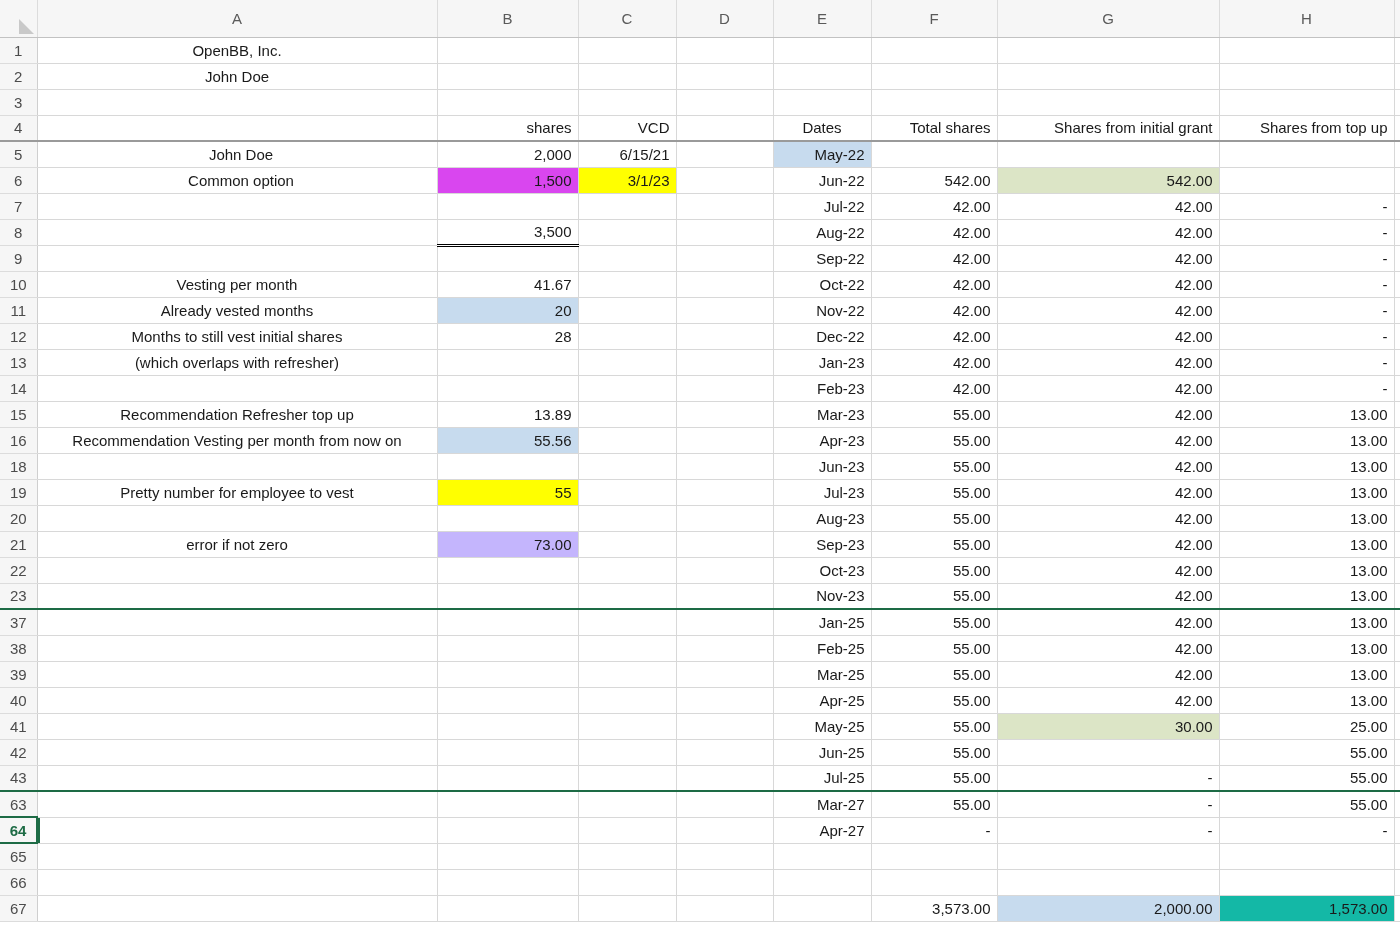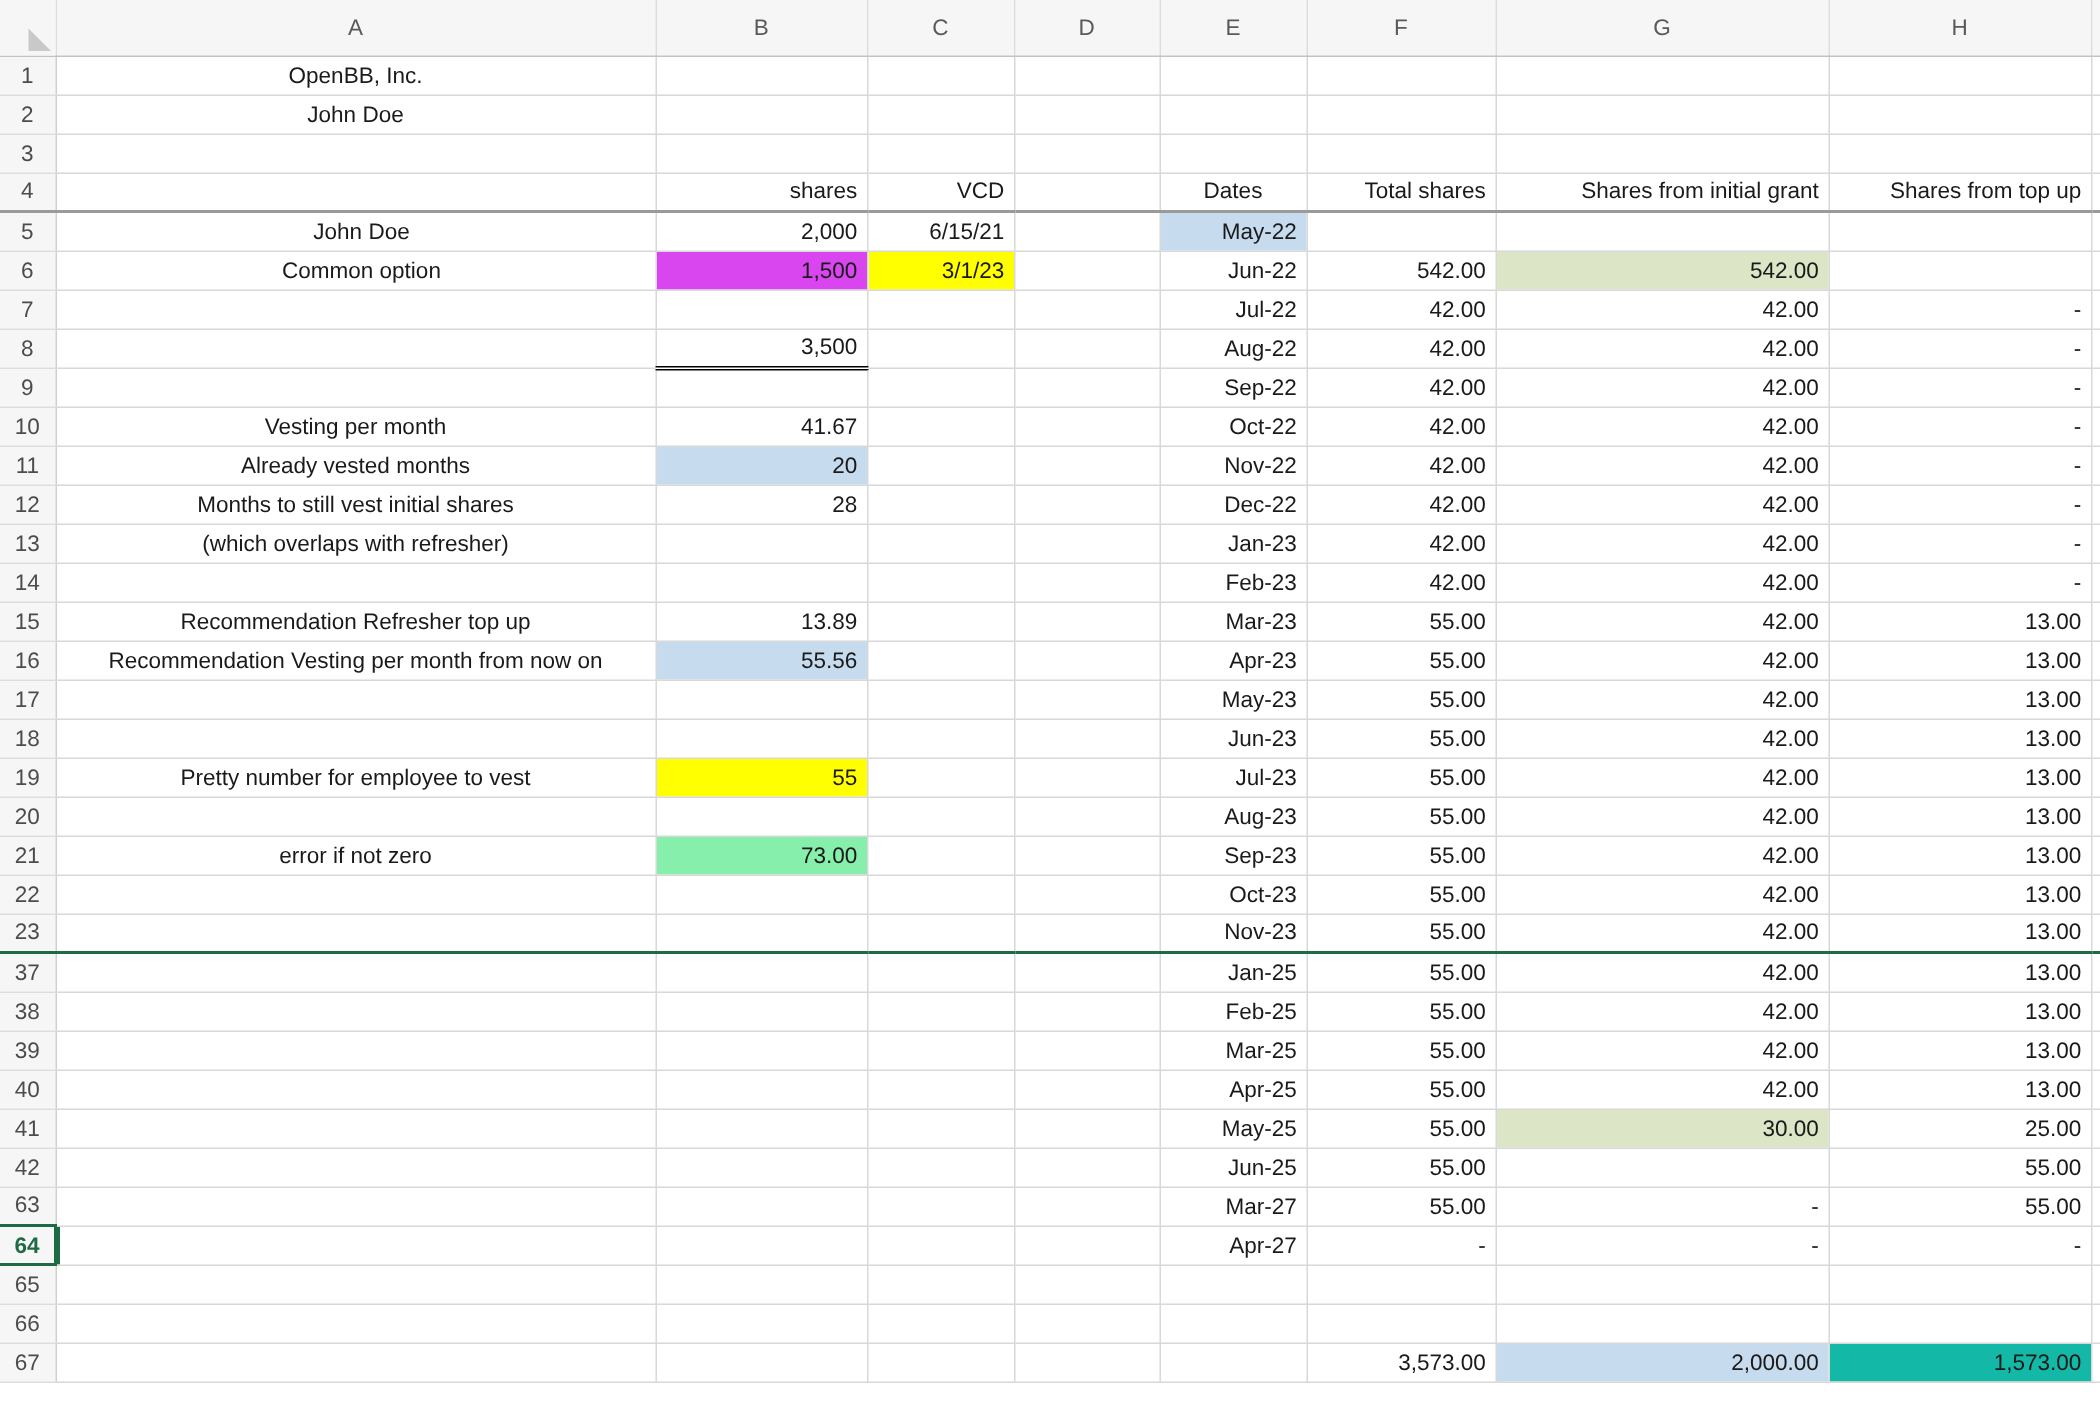--- a/index.html
+++ b/index.html
@@ -256,32 +256,20 @@
           <td class="cell col-B" style="background: rgb(199, 219, 238);">55.56</td>
           <td class="cell col-C"></td>
           <td class="cell col-D"></td>
           <td class="cell col-E">Apr-23</td>
           <td class="cell col-F">55.00</td>
           <td class="cell col-G">42.00</td>
           <td class="cell col-H">13.00</td>
           <td class="cell"></td>
         </tr>
         <tr>
-          <td class="gutter">17</td>
-          <td class="cell col-A left"></td>
-          <td class="cell col-B"></td>
-          <td class="cell col-C"></td>
-          <td class="cell col-D"></td>
-          <td class="cell col-E">May-23</td>
-          <td class="cell col-F">55.00</td>
-          <td class="cell col-G">42.00</td>
-          <td class="cell col-H">13.00</td>
-          <td class="cell"></td>
-        </tr>
-        <tr>
           <td class="gutter">18</td>
           <td class="cell col-A left"></td>
           <td class="cell col-B"></td>
           <td class="cell col-C"></td>
           <td class="cell col-D"></td>
           <td class="cell col-E">Jun-23</td>
           <td class="cell col-F">55.00</td>
           <td class="cell col-G">42.00</td>
           <td class="cell col-H">13.00</td>
           <td class="cell"></td>
@@ -306,21 +294,21 @@
           <td class="cell col-D"></td>
           <td class="cell col-E">Aug-23</td>
           <td class="cell col-F">55.00</td>
           <td class="cell col-G">42.00</td>
           <td class="cell col-H">13.00</td>
           <td class="cell"></td>
         </tr>
         <tr>
           <td class="gutter">21</td>
           <td class="cell col-A left">error if not zero</td>
-          <td class="cell col-B" style="background: #86efac;">73.00</td>
+          <td class="cell col-B" style="background: #c4b5fd;">73.00</td>
           <td class="cell col-C"></td>
           <td class="cell col-D"></td>
           <td class="cell col-E">Sep-23</td>
           <td class="cell col-F">55.00</td>
           <td class="cell col-G">42.00</td>
           <td class="cell col-H">13.00</td>
           <td class="cell"></td>
         </tr>
         <tr>
           <td class="gutter">22</td>
@@ -408,20 +396,32 @@
         </tr>
         <tr>
           <td class="gutter">42</td>
           <td class="cell col-A left"></td>
           <td class="cell col-B"></td>
           <td class="cell col-C"></td>
           <td class="cell col-D"></td>
           <td class="cell col-E">Jun-25</td>
           <td class="cell col-F">55.00</td>
           <td class="cell col-G"></td>
+          <td class="cell col-H">55.00</td>
+          <td class="cell"></td>
+        </tr>
+        <tr class="hidden-sep">
+          <td class="gutter">43</td>
+          <td class="cell col-A left"></td>
+          <td class="cell col-B"></td>
+          <td class="cell col-C"></td>
+          <td class="cell col-D"></td>
+          <td class="cell col-E">Jul-25</td>
+          <td class="cell col-F">55.00</td>
+          <td class="cell col-G">-</td>
           <td class="cell col-H">55.00</td>
           <td class="cell"></td>
         </tr>
         <tr>
           <td class="gutter">63</td>
           <td class="cell col-A left"></td>
           <td class="cell col-B"></td>
           <td class="cell col-C"></td>
           <td class="cell col-D"></td>
           <td class="cell col-E">Mar-27</td>

